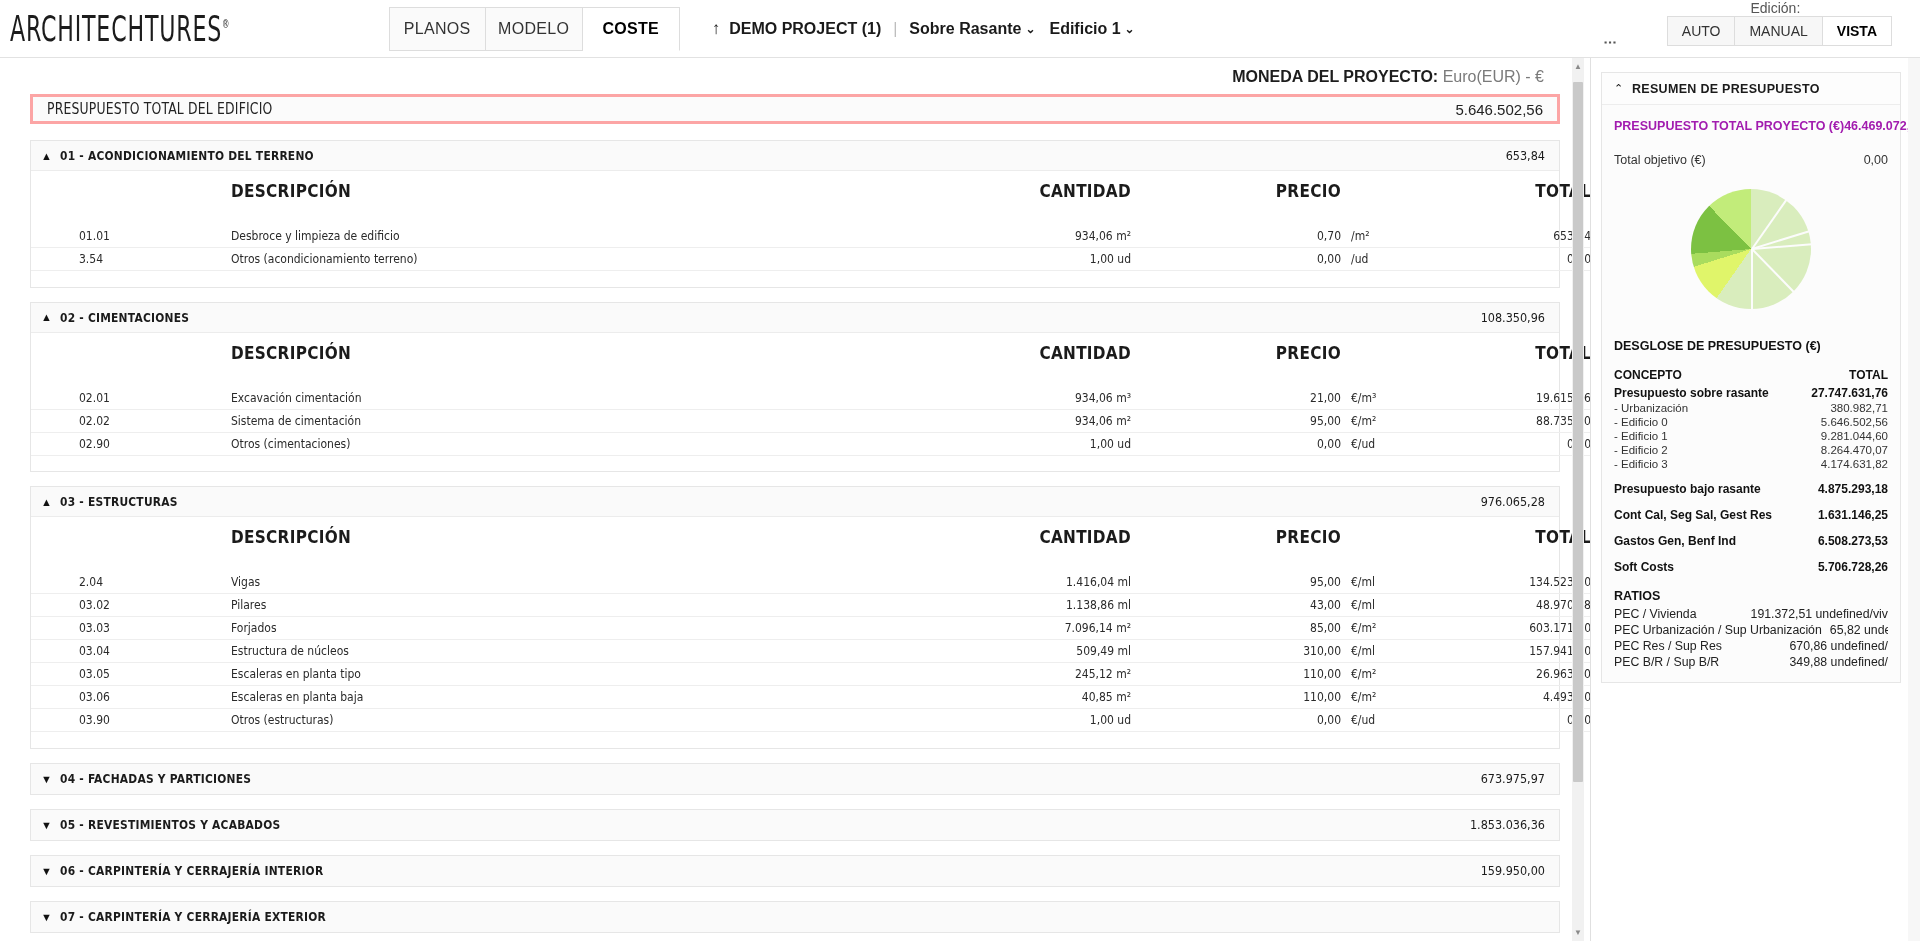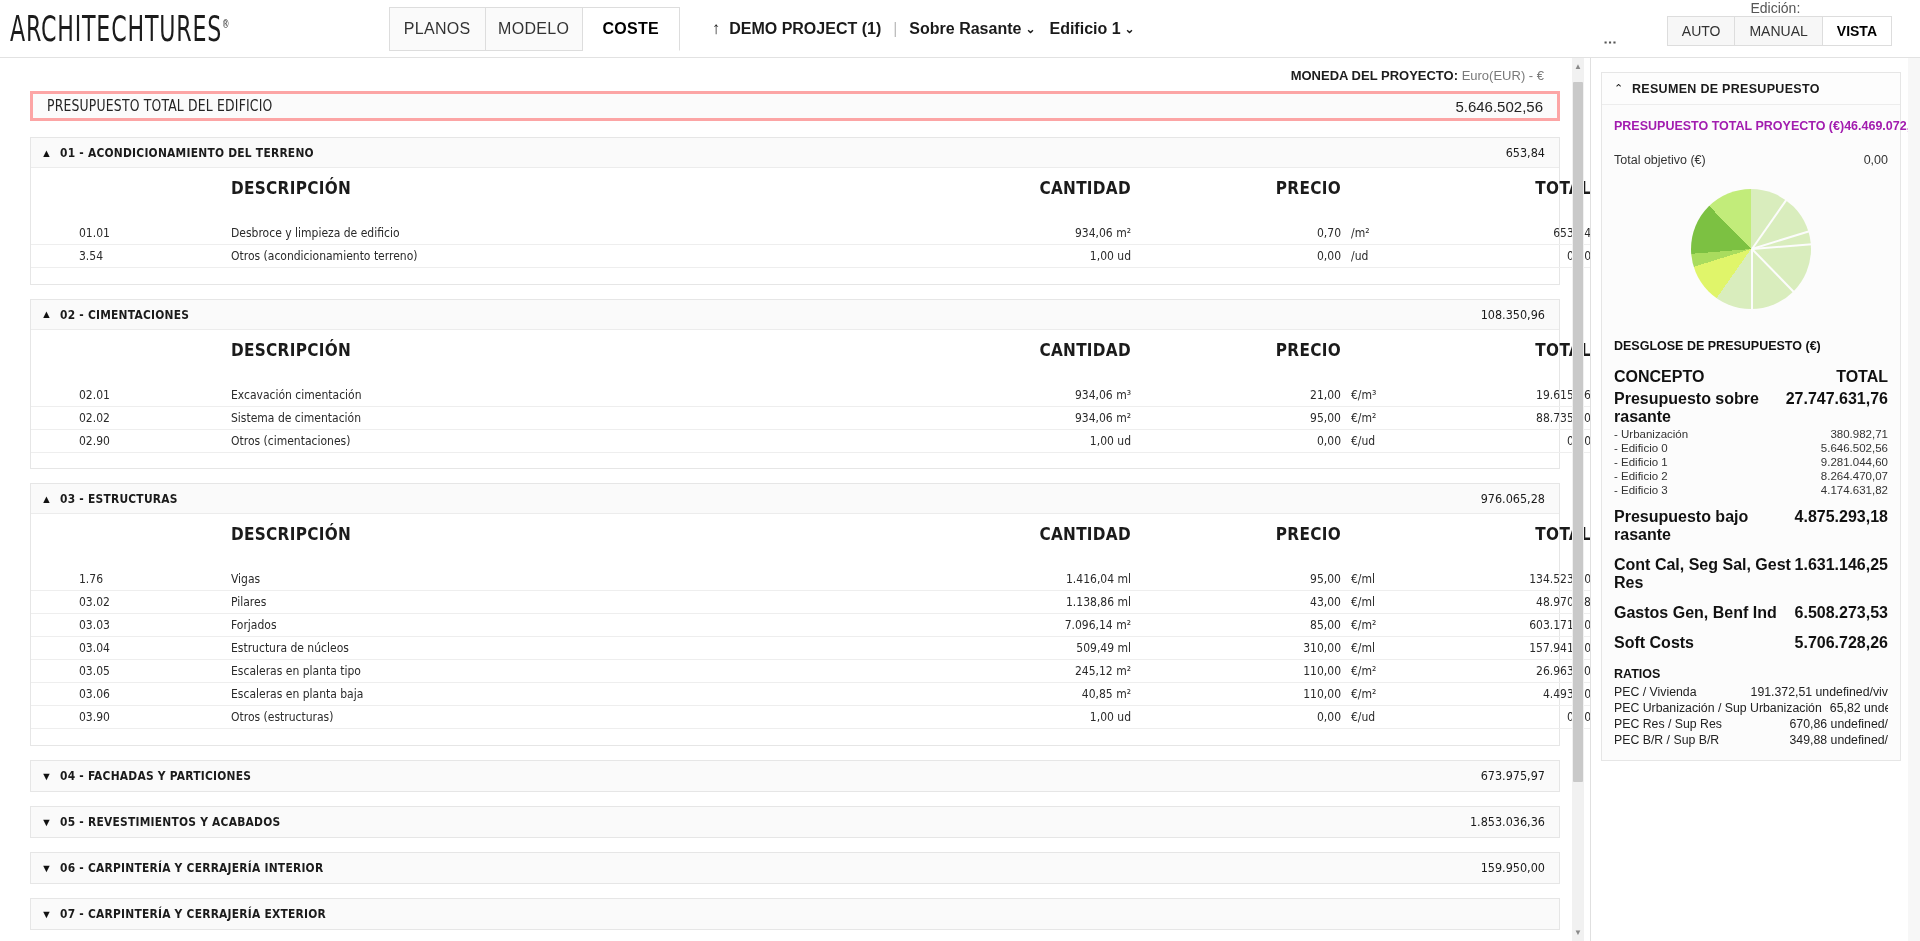--- a/index.html
+++ b/index.html
@@ -101,21 +101,21 @@
   .body { display: flex; width: 1920px; height: 883px; background:#fff; }
   .leftcol {
     width: 1590px; height: 883px;
     position: relative; overflow: hidden;
     background: #ffffff;
   }
   .content { padding: 0 30px 0 30px; }
 
   .curline {
     text-align: right; padding: 10px 16px 8px 0;
-    font-size: 13px; color: #7a7a7a;
+    font-size: 16px; color: #7a7a7a;
   }
   .curline b { color: #1d1d1d; font-weight: bold; }
 
   .totalbar {
     display: flex; align-items: center; justify-content: space-between;
     height: 30px; margin: 0 0 16px 0;
     border: 3px solid #fca5a5; background: #fbfbfb;
     padding: 0 14px;
   }
   .totalbar .t-label {
@@ -202,21 +202,21 @@
   .kvrow { display: flex; justify-content: space-between; font-size: 12.5px; }
   .kvrow.major { font-weight: bold; color: #a21caf; margin-bottom: 20px; }
   .kvrow.minor { color: #333; }
   .kvrow .k { white-space: nowrap; }
   .kvrow .v { white-space: nowrap; }
 
   .piewrap { display: flex; justify-content: center; padding: 22px 0 18px 0; }
   .pie { width: 120px; height: 120px; border-radius: 50%; }
 
   .dgtitle { font-size: 12.5px; font-weight: bold; color: #111; margin: 12px 0 14px 0; }
-  .dgrow { display: flex; justify-content: space-between; font-size: 16px; padding: 1px 0; }
+  .dgrow { display: flex; justify-content: space-between; font-size: 12px; padding: 1px 0; }
   .dgrow.head { font-weight: bold; color: #111; margin-bottom: 2px; }
   .dgrow.bold { font-weight: bold; color: #111; }
   .dgrow.sub  { color: #333; font-size: 11.5px; }
   .dgrow.gap  { margin-top: 10px; }
   .ratios-title { font-size: 12.5px; font-weight: bold; color: #111; margin: 14px 0 3px 0; }
   .ratiorow { display: flex; justify-content: space-between; font-size: 12.3px; color: #222; padding: 1px 0; white-space: nowrap; }
   .ratiorow .rl { padding-right: 8px; }
   .ratiorow .rv { overflow: hidden; }
 
   .rscroll { position: absolute; right: 0; top: 0; width: 12px; height: 883px; background: #f7f7f7; }
@@ -416,21 +416,21 @@
                 <tr>
                   <th class="c-code"></th>
                   <th class="c-desc">DESCRIPCIÓN</th>
                   <th class="c-qty">CANTIDAD</th>
                   <th class="c-price">PRECIO</th>
                   <th class="c-unit"></th>
                   <th class="c-total">TOTAL</th>
                   <th class="c-pad"></th>
                 </tr>
                 <tr class="itemrow">
-                  <td class="c-code">1.76</td>
+                  <td class="c-code">2.04</td>
                   <td class="c-desc">Vigas</td>
                   <td class="c-qty">1.416,04 ml</td>
                   <td class="c-price">95,00</td>
                   <td class="c-unit">€/ml</td>
                   <td class="c-total">134.523,80</td>
                   <td class="c-pad"></td>
                 </tr>
                 <tr class="itemrow">
                   <td class="c-code">03.02</td>
                   <td class="c-desc">Pilares</td>

